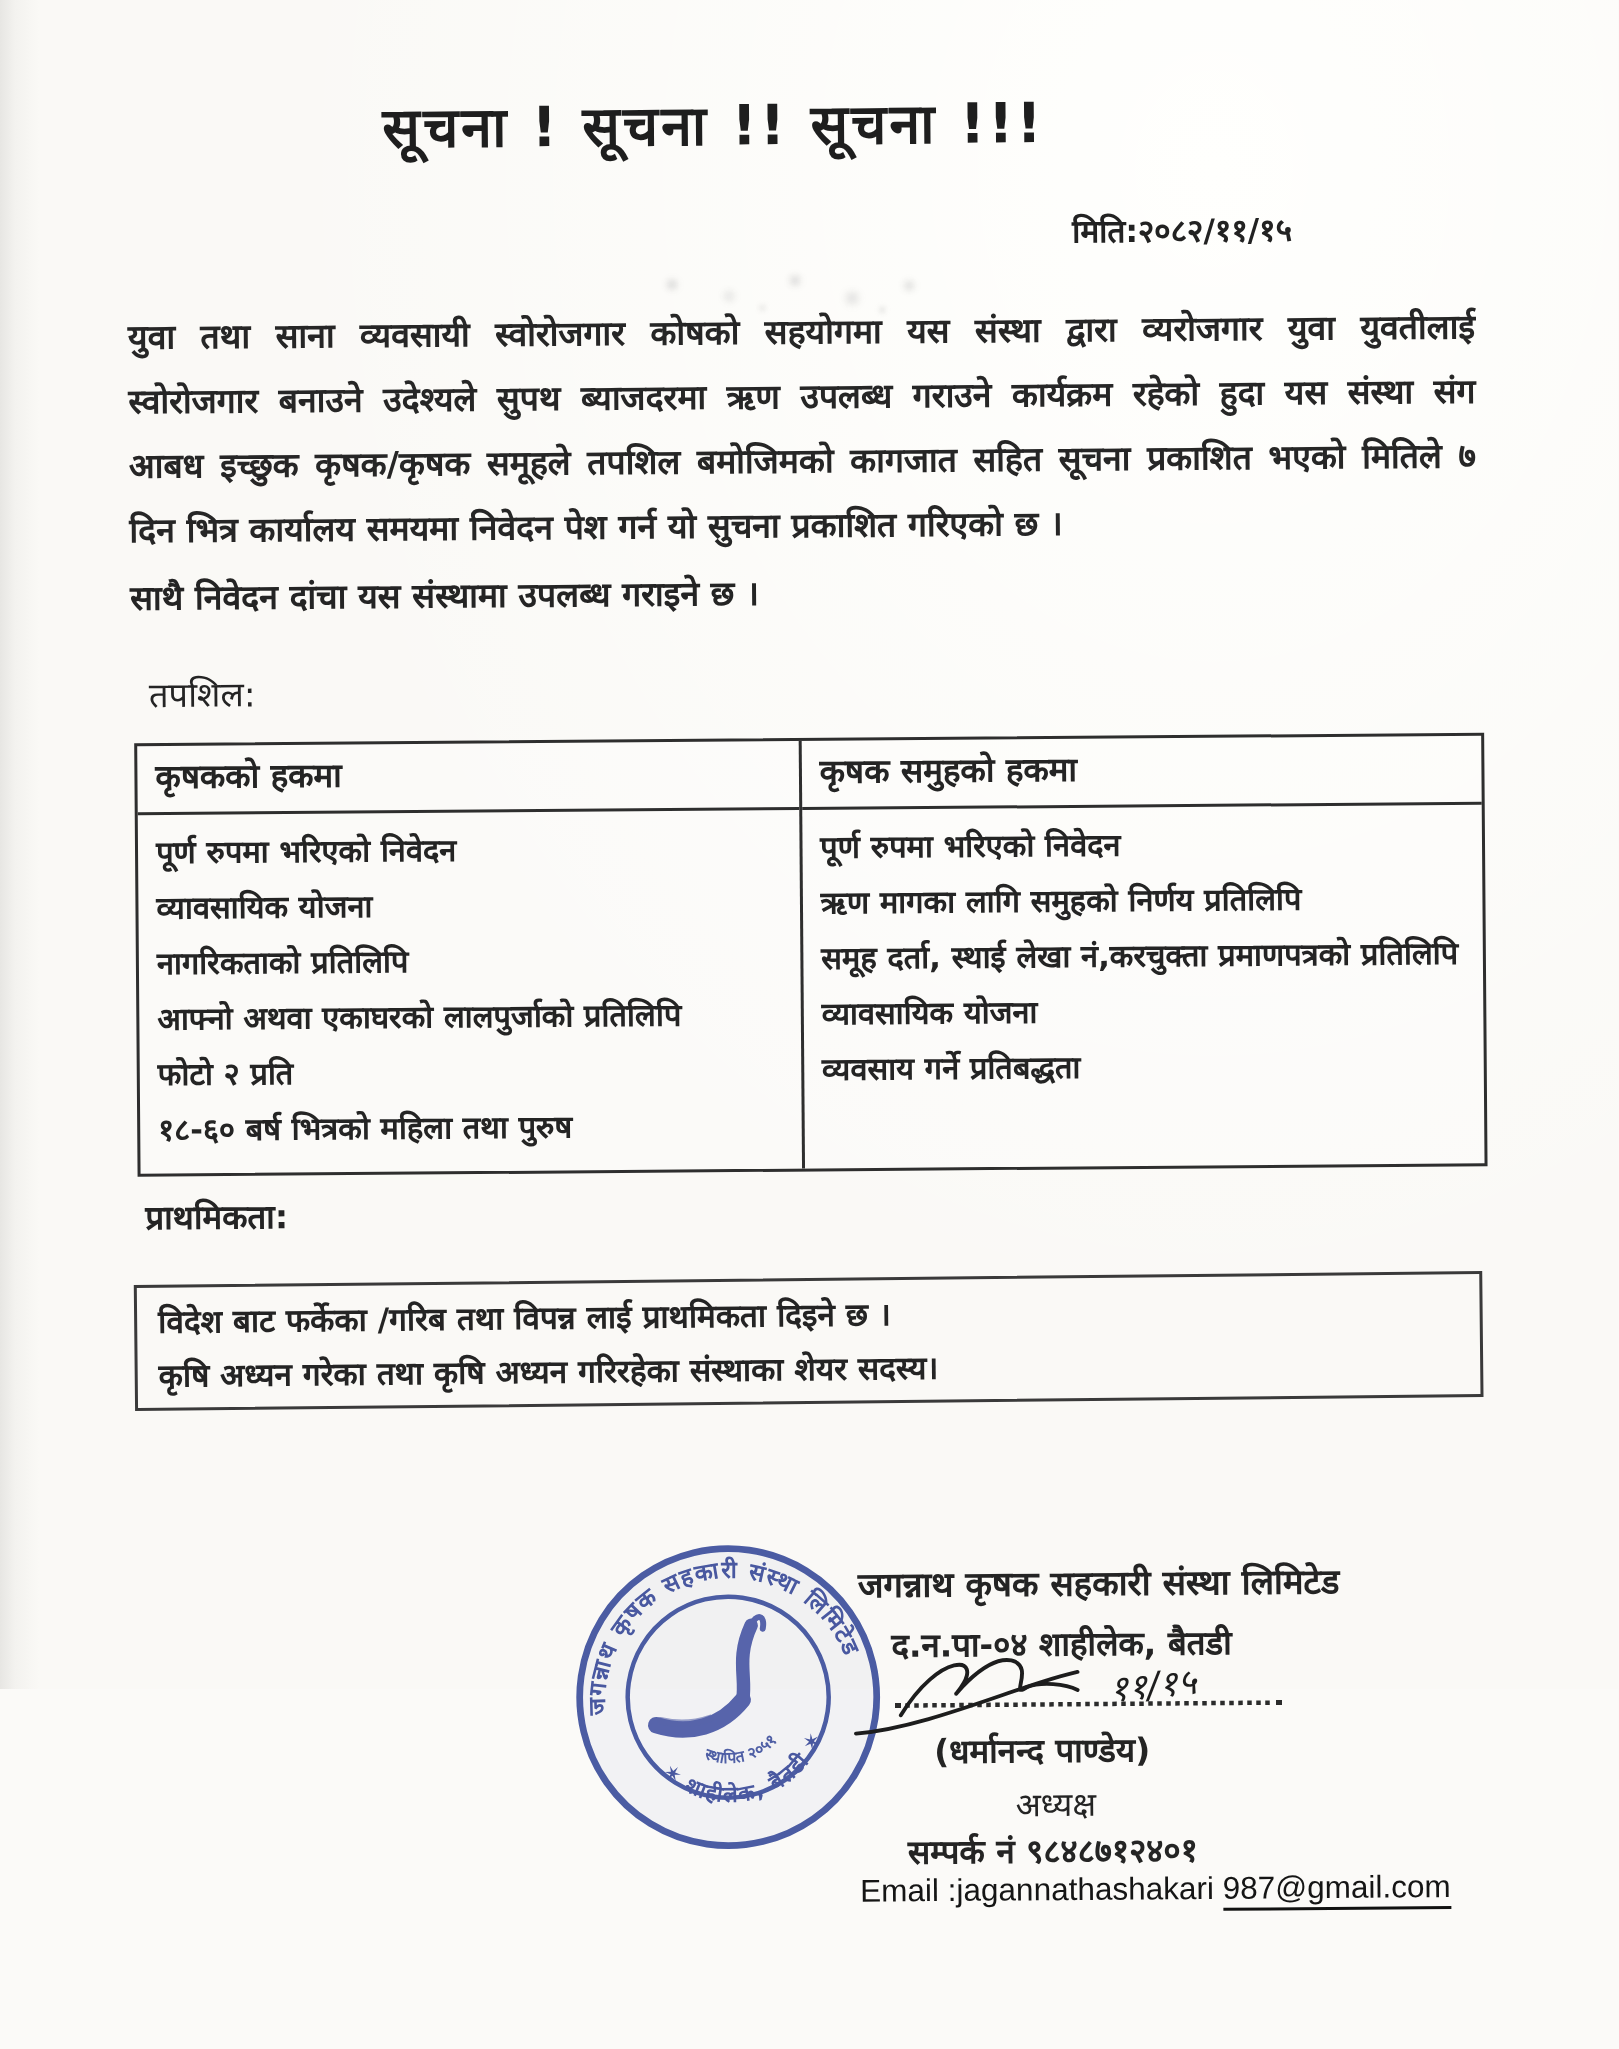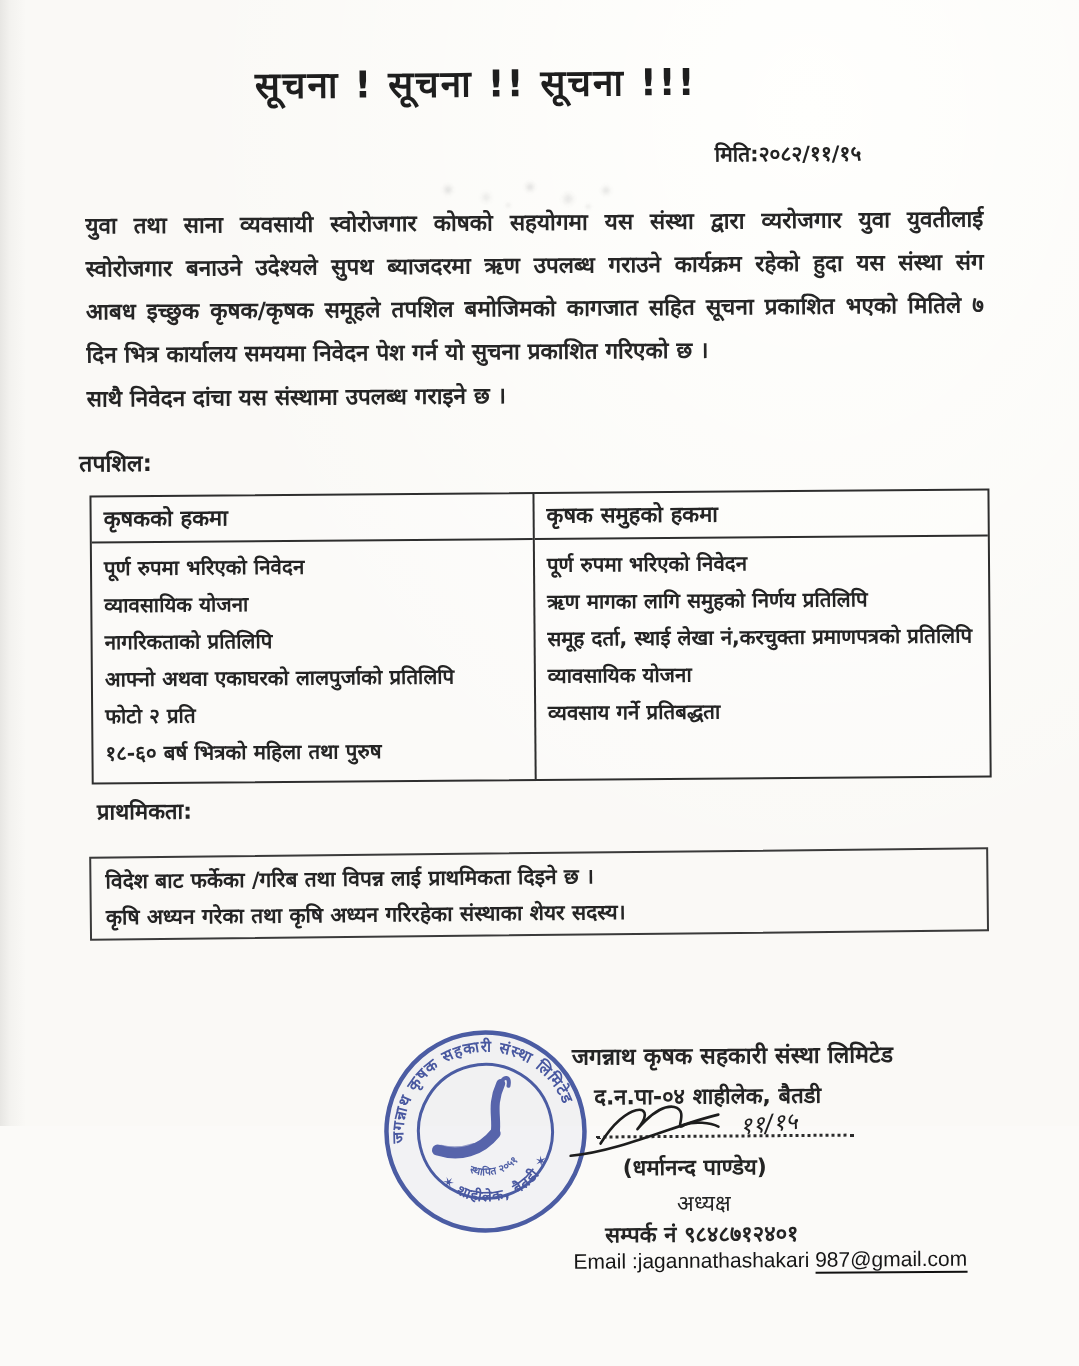--- a/index.html
+++ b/index.html
@@ -36,21 +36,21 @@
       70px 22px 3px 1px rgba(130,130,130,.18);
     filter:blur(1px);
   }
   .intro{
     position:absolute;top:201px;left:88px;width:898px;
     font-size:22.5px;line-height:43px;color:#262626;
   }
   .intro .jline{text-align:justify;text-align-last:justify;}
   .intro .lline{text-align:left;}
   .note{position:absolute;top:379px;left:88px;font-size:22.5px;}
-  .details-label{position:absolute;top:443px;left:80px;font-size:23px;font-weight:700;}
+  .details-label{position:absolute;top:443px;left:100px;font-size:23px;font-weight:400;}
   .doc-table{
     position:absolute;top:492px;left:90px;width:896px;min-height:263px;
     border:2px solid #2e2e2e;display:flex;background:rgba(255,255,255,.25);
   }
   .col{display:flex;flex-direction:column;}
   .col-left{width:49.2%;border-right:2px solid #2e2e2e;}
   .col-right{flex:1;}
   .col-header{
     height:44px;line-height:44px;padding:0 12px;
     border-bottom:2px solid #2e2e2e;

